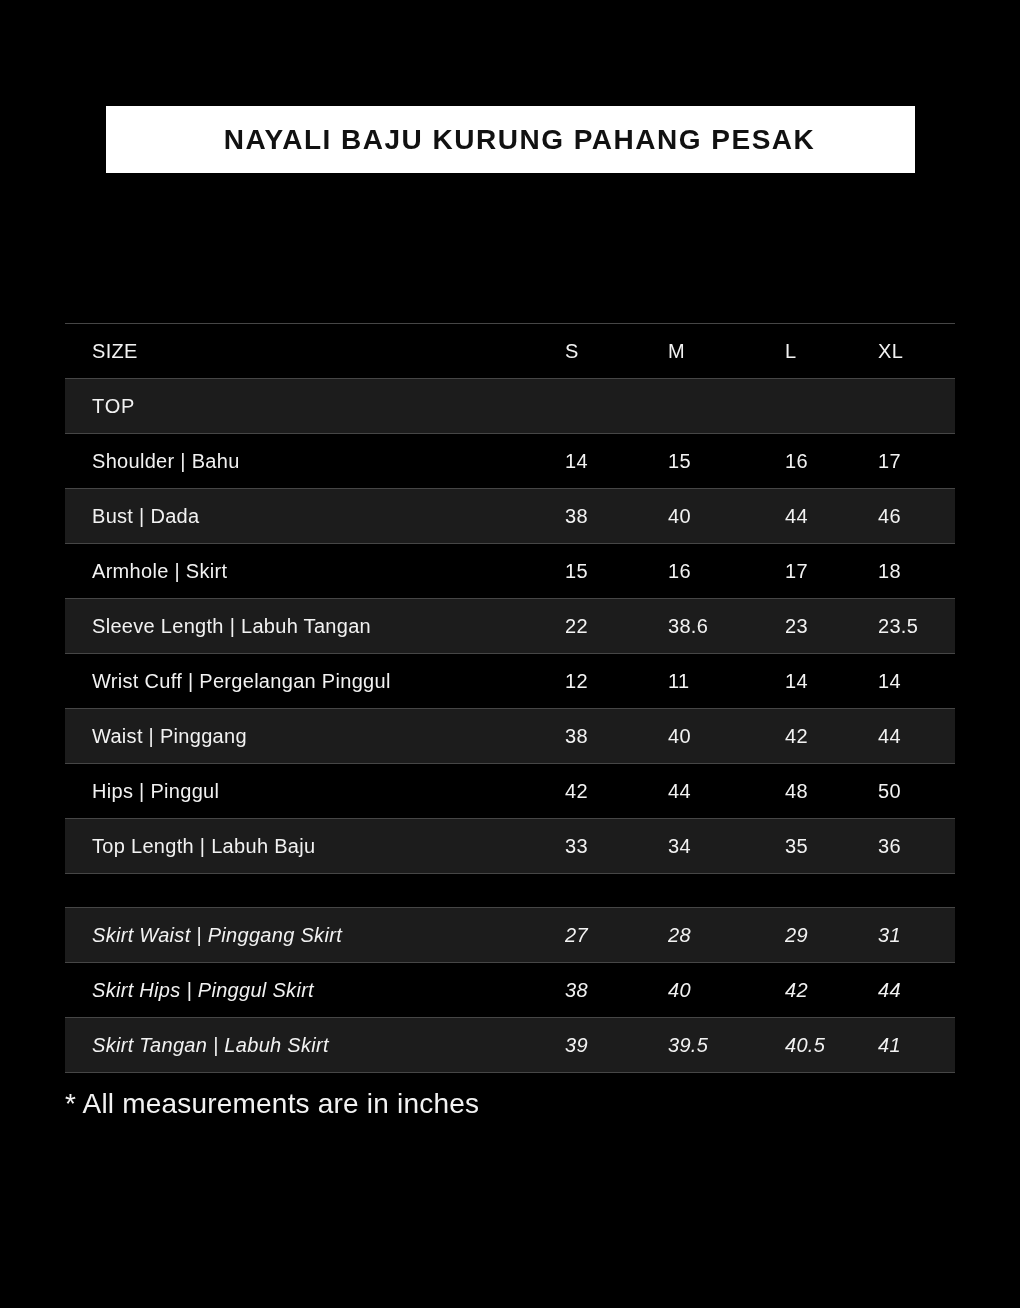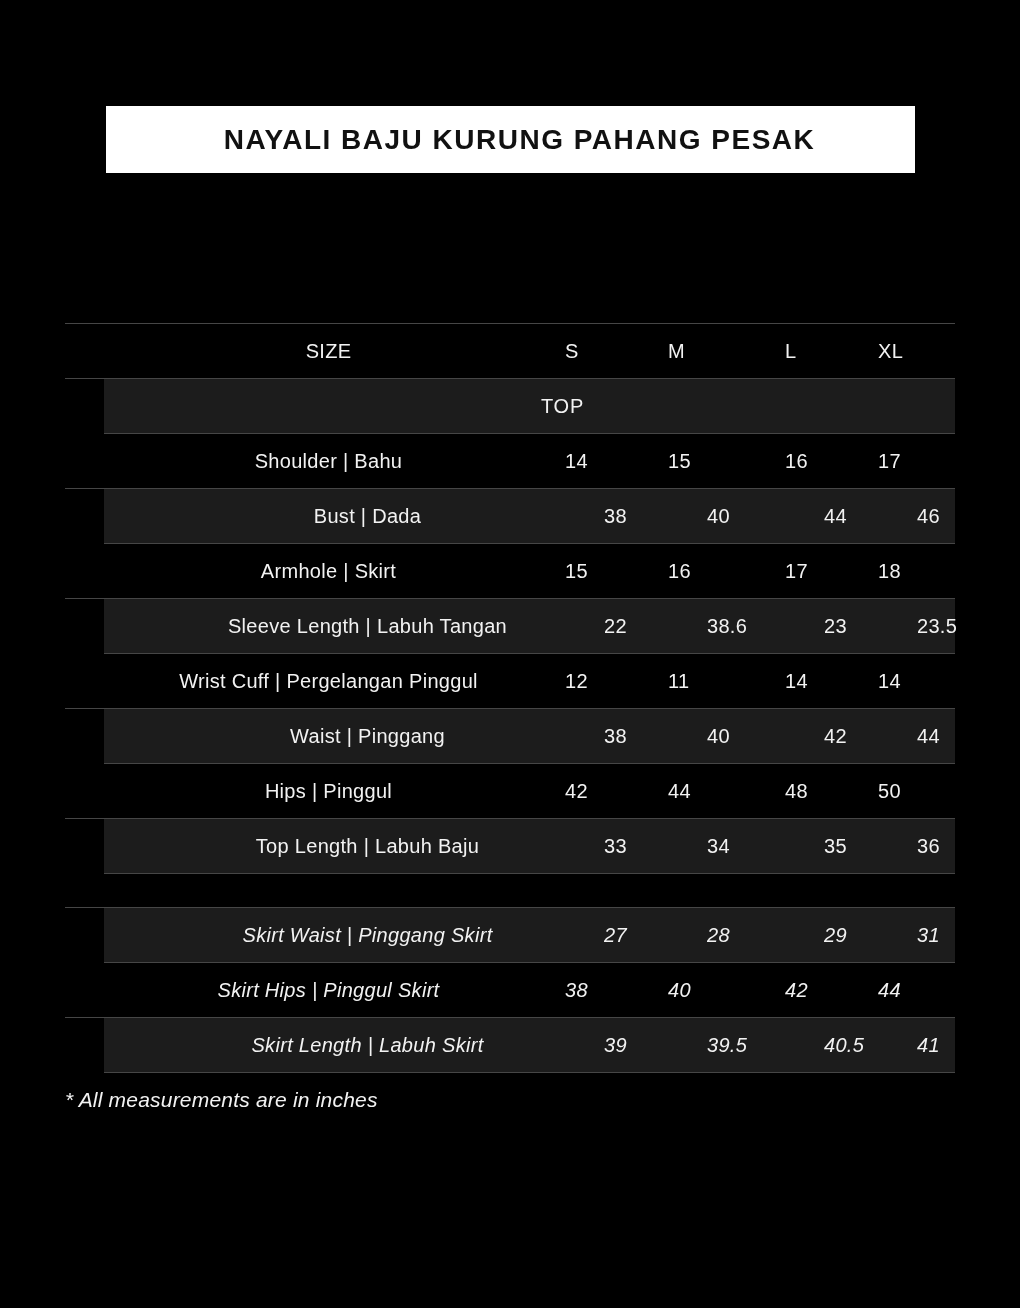--- a/index.html
+++ b/index.html
@@ -50,39 +50,38 @@
   .chart-table + .chart-table { margin-top: 33px; font-style: italic; }
 
   .row {
     display: grid;
     grid-template-columns: 500px 103px 117px 93px 77px;
     align-items: center;
     height: 55px;
     border-bottom: 1px solid var(--line, #4a4a4a);
     background: transparent;
   }
-  .row.alt { background: var(--row-alt-bg, #1c1c1c); margin-left: 39px; }
+  .row.alt { background: var(--row-alt-bg, #1c1c1c); }
 
   .cell {
     color: var(--table-text, #f2f2f2);
     font-size: 20px;
     letter-spacing: 0.3px;
     white-space: nowrap;
     overflow: hidden;
   }
-  .cell.label { padding-left: 27px; text-align: center; }
+  .cell.label { padding-left: 27px; }
   .cell.section-label { grid-column: 1 / -1; letter-spacing: 0.8px; }
 
   
   .footnote {
     margin: 15px 0 3px 65px;
-    font-size: 21px;
+    font-size: 28px;
     color: var(--table-text, #f2f2f2);
     letter-spacing: 0.2px;
-    font-style: italic;
   }
 </style>
 </head>
 <body>
 
 <div class="page">
 
   <div class="banner">
     <h1>NAYALI BAJU KURUNG PAHANG PESAK</h1>
   </div>
@@ -165,21 +164,21 @@
           <div class="cell val">31</div>
         </div>
         <div class="row">
           <div class="cell label">Skirt Hips | Pinggul Skirt</div>
           <div class="cell val">38</div>
           <div class="cell val">40</div>
           <div class="cell val">42</div>
           <div class="cell val">44</div>
         </div>
         <div class="row alt">
-          <div class="cell label">Skirt Length | Labuh Skirt</div>
+          <div class="cell label">Skirt Tangan | Labuh Skirt</div>
           <div class="cell val">39</div>
           <div class="cell val">39.5</div>
           <div class="cell val">40.5</div>
           <div class="cell val">41</div>
         </div>
       </div>
     </div>
 
   <p class="footnote">* All measurements are in inches</p>
 

